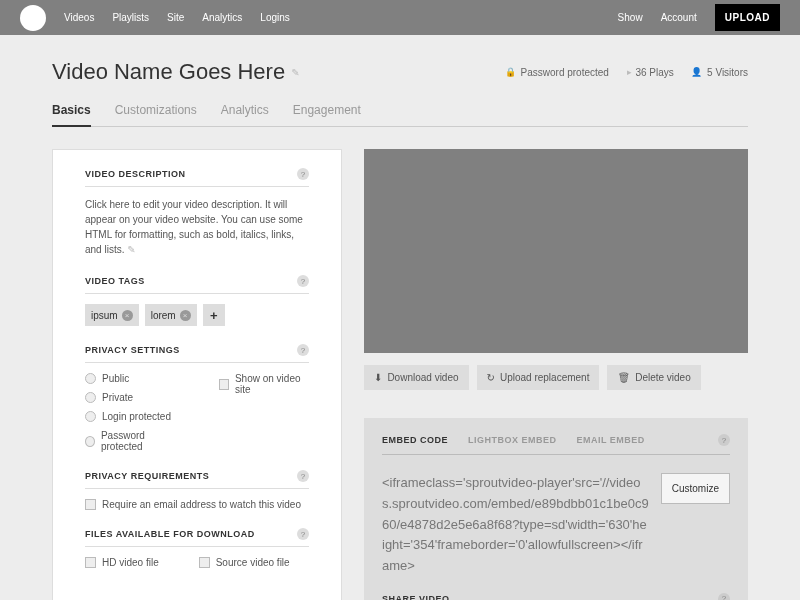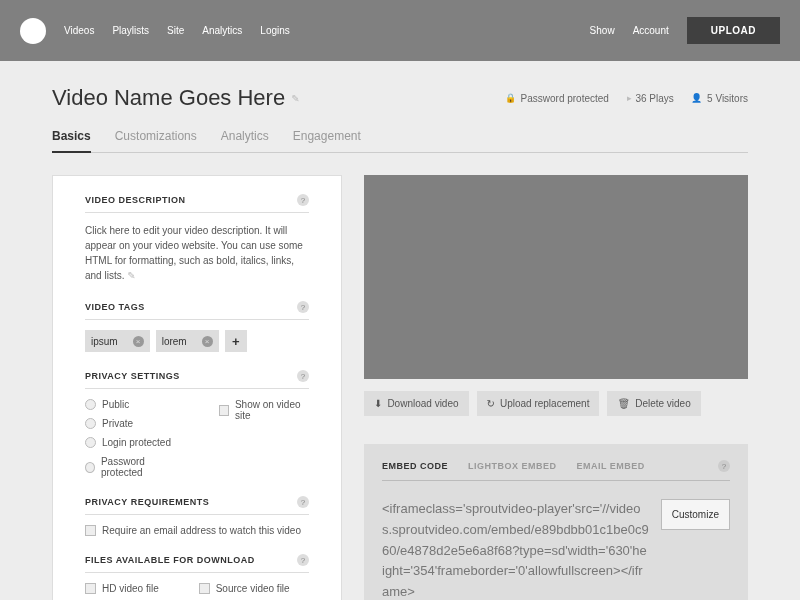--- a/index.html
+++ b/index.html
@@ -1,43 +1,43 @@
 <!DOCTYPE html>
 <html><head>
 <meta charset="utf-8">
 <style>
 *{box-sizing:border-box;margin:0;padding:0;font-family:-apple-system,BlinkMacSystemFont,"Segoe UI",Arial,sans-serif}
 body{background:#ededed;width:800px;height:600px;overflow:hidden;font-size:11px;color:#333}
-.topbar{background:#808080;height:61px;display:flex;padding:0 20px;justify-content:space-between}
+.topbar{background:#808080;height:35px;display:flex;padding:0 20px;justify-content:space-between}
 .topbar-left{display:flex;align-items:center;gap:18px}
 .logo{width:26px;height:26px;background:#fff;border-radius:50%}
 .nav-item{color:#fff;font-size:10px;cursor:pointer}
 .topbar-right{display:flex;align-items:center;gap:18px}
-.upload-btn{background:#404040;color:#fff;padding:8px 24px;font-size:10px;font-weight:600;letter-spacing:0.5px;cursor:pointer}
+.upload-btn{background:#000000;color:#fff;padding:8px 10px;font-size:10px;font-weight:600;letter-spacing:0.5px;cursor:pointer}
 .header{padding:24px 52px 0}
 .header-top{display:flex;justify-content:space-between;align-items:center}
 .title-wrap{display:flex;align-items:center;gap:6px}
 h1{font-size:22px;font-weight:400;color:#333}
 .edit-icon{color:#bbb;font-size:10px}
 .stats{display:flex;gap:18px;font-size:10px;color:#666}
 .stat-item{display:flex;align-items:center;gap:4px}
 .stat-icon{color:#bbb;font-size:9px}
 .tabs{display:flex;gap:24px;margin-top:18px;border-bottom:1px solid #ccc}
 .tab{padding-bottom:8px;font-size:12px;color:#999;cursor:pointer}
 .tab.active{color:#333;font-weight:600;border-bottom:2px solid #333;margin-bottom:-1px}
 .content{display:flex;gap:22px;padding:22px 52px}
 .left-col{width:290px;background:#fff;border:1px solid #ddd;padding:18px 32px}
 .right-col{flex:1}
 .section{margin-bottom:18px}
 .section-head{display:flex;justify-content:space-between;align-items:center;border-bottom:1px solid #ddd;padding-bottom:6px;margin-bottom:10px}
 .section-title{font-size:9px;font-weight:700;letter-spacing:0.5px;color:#333}
 .help-icon{width:12px;height:12px;background:#ddd;border-radius:50%;display:flex;align-items:center;justify-content:center;font-size:8px;color:#888;cursor:pointer}
 .desc-text{font-size:10px;color:#555;line-height:1.5}
 .tags{display:flex;gap:6px}
-.tag{background:#ddd;padding:4px 6px;font-size:10px;display:flex;align-items:center;gap:15px;cursor:pointer}
+.tag{background:#ddd;padding:4px 6px;font-size:10px;display:flex;align-items:center;gap:4px;cursor:pointer}
 .tag-x{width:11px;height:11px;background:#999;border-radius:50%;color:#ddd;display:flex;align-items:center;justify-content:center;font-size:8px}
 .add-tag{background:#ddd;width:22px;height:22px;display:flex;align-items:center;justify-content:center;font-size:13px;cursor:pointer;font-weight:600}
 .privacy-row{display:flex;gap:40px}
 .privacy-col{display:flex;flex-direction:column;gap:8px}
 .radio-item,.check-item{display:flex;align-items:center;gap:6px;font-size:10px;color:#555;cursor:pointer}
 .radio{width:11px;height:11px;border:1px solid #bbb;border-radius:50%;background:#eee}
 .check{width:11px;height:11px;border:1px solid #bbb;background:#eee}
 .checks{display:flex;flex-direction:row;gap:8px}
 .file-row{display:flex;gap:40px}
 .video-preview{width:100%;height:204px;background:#808080}

